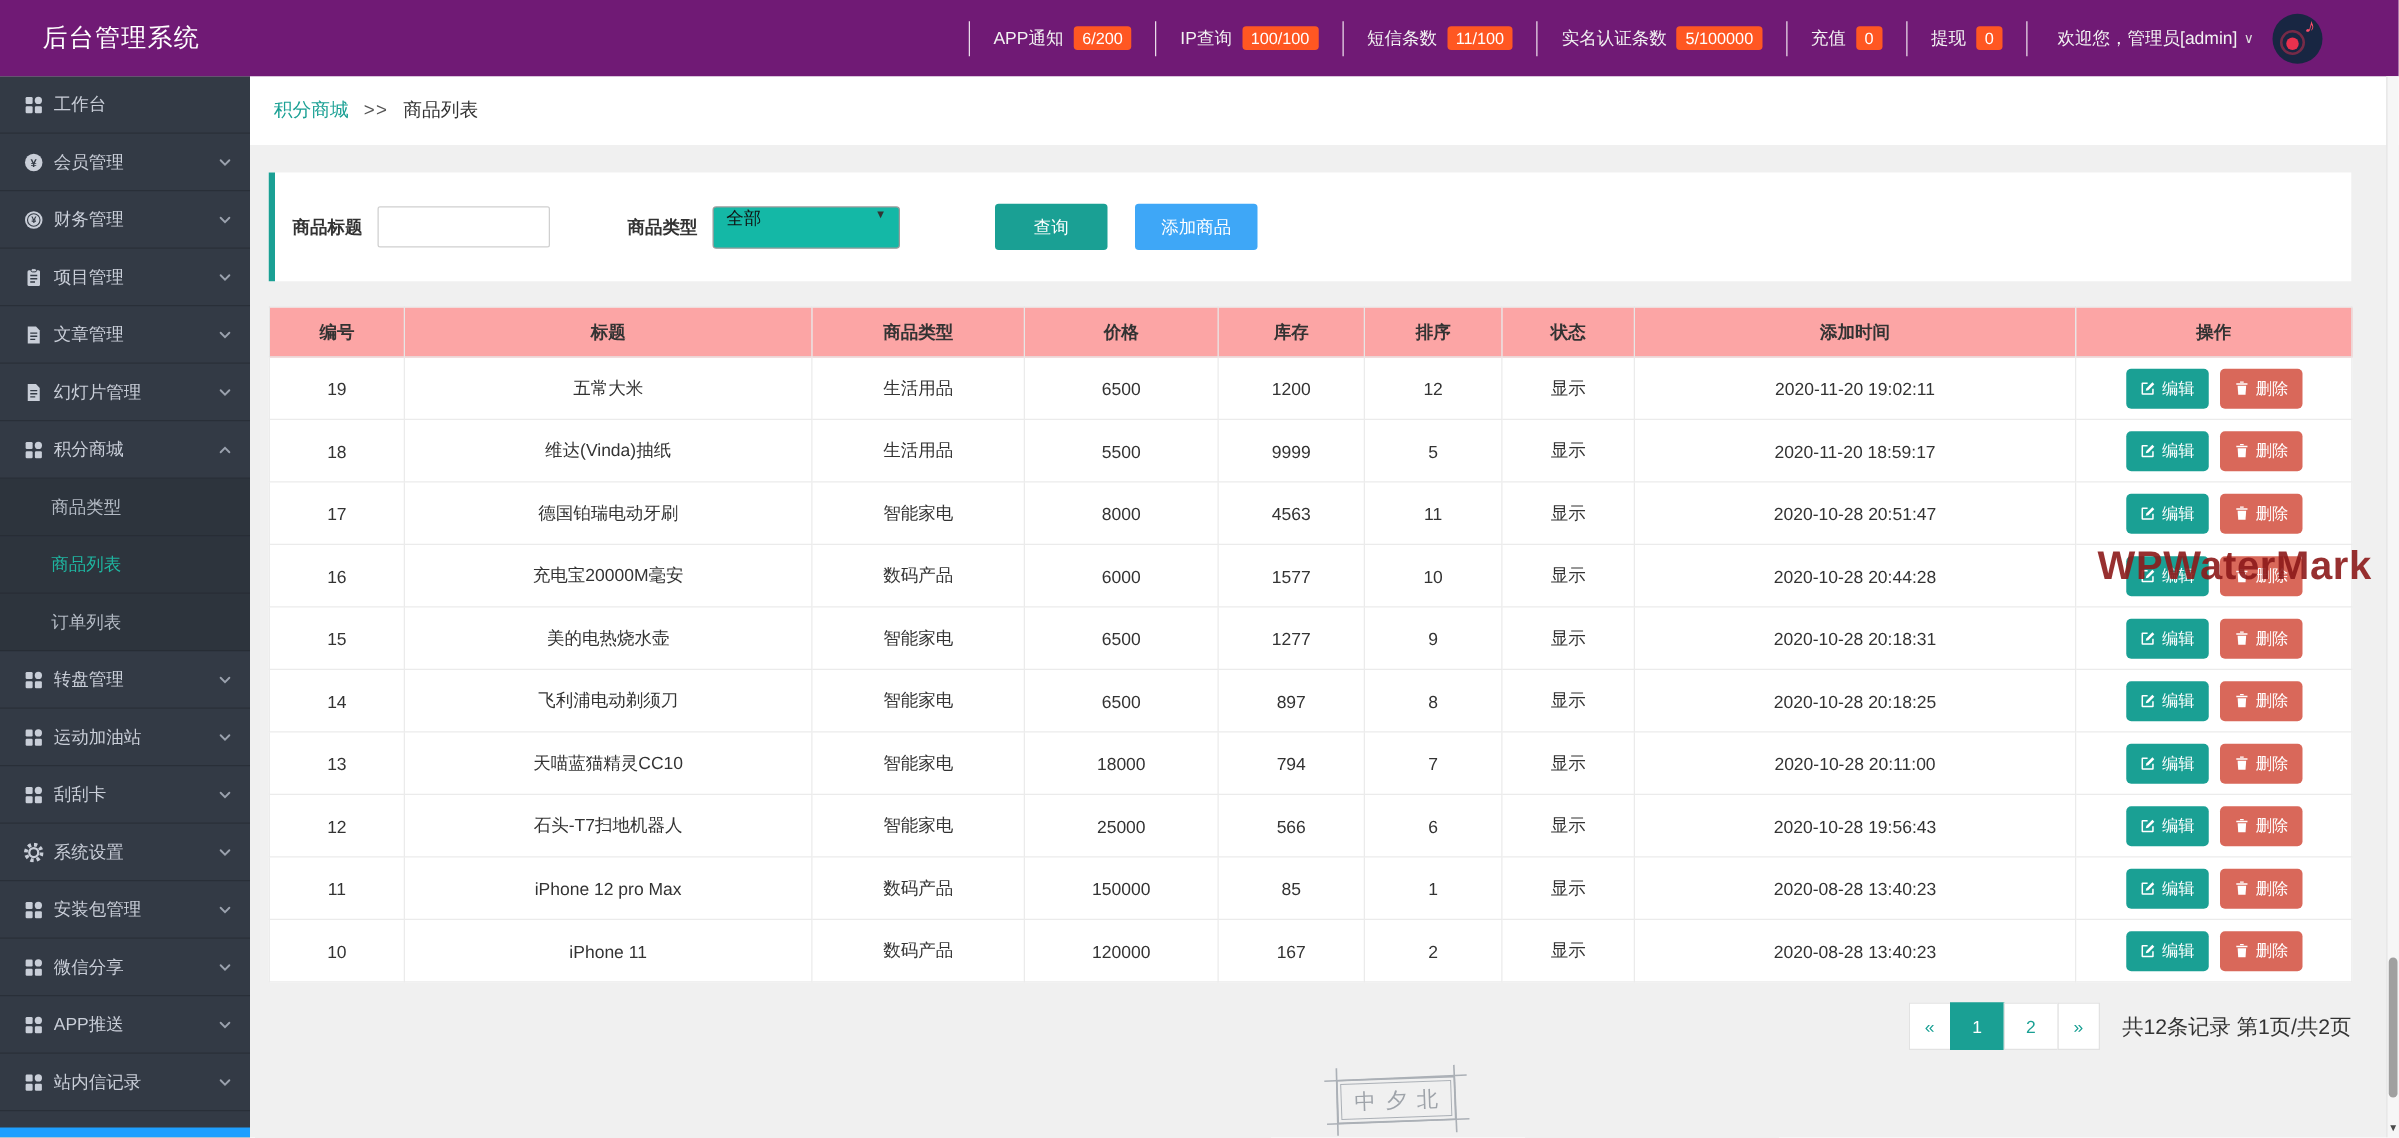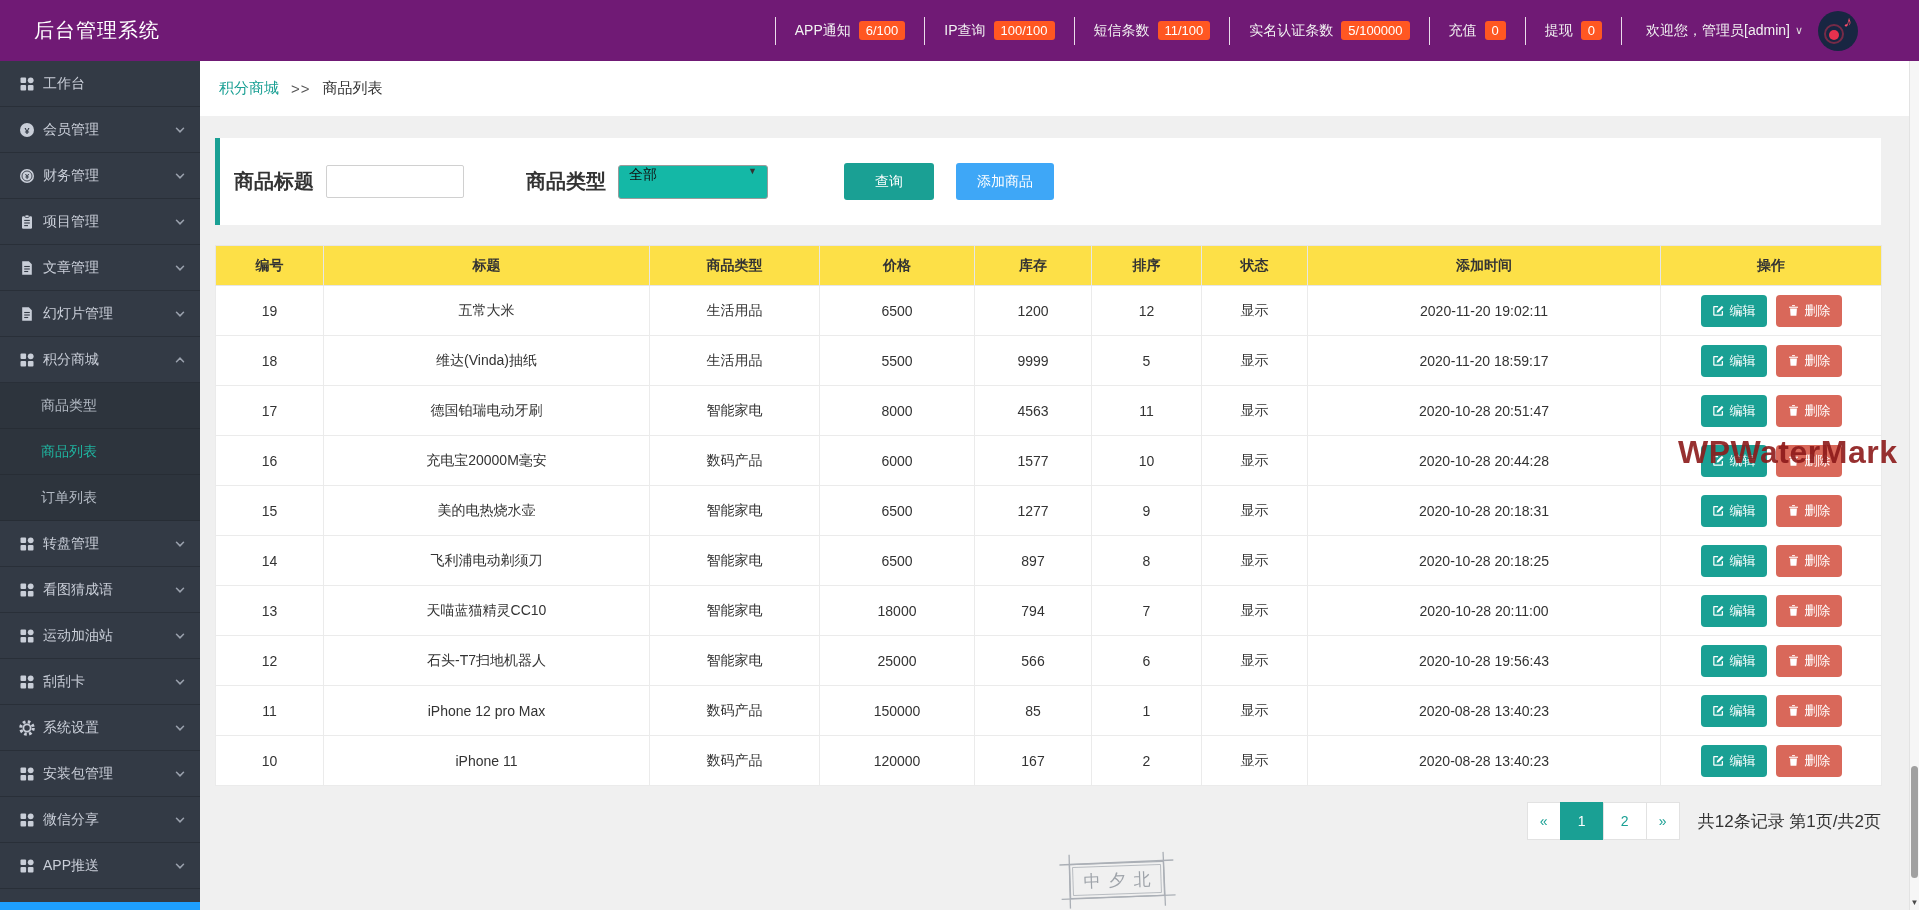--- a/index.html
+++ b/index.html
@@ -33,30 +33,30 @@
 
   
   .main { position:absolute; left:200px; top:61px; right:0; bottom:0; }
   .breadcrumb-bar { height:55px; background:#ffffff; display:flex; align-items:center; padding-left:19px; font-size:15px; }
   .crumb-parent { color:#1aa094; cursor:pointer; }
   .crumb-sep { color:#555; margin:0 12px; letter-spacing:1px; }
   .crumb-current { color:#333; }
   .content { padding:22px 0 0 15px; width:1681px; }
 
   .filter-card { width:1666px; height:87px; background:#fff; border-left:5px solid #1aa094; display:flex; align-items:center; padding-left:14px; margin-bottom:20px; }
-  .f-label { font-size:20px; font-weight:bold; color:#333; margin-right:12px; white-space:nowrap; }
+  .f-label { font-size:14px; font-weight:bold; color:#333; margin-right:12px; white-space:nowrap; }
   .f-input { width:138px; height:33px; border:1px solid #d0d0d0; border-radius:2px; padding:0 8px; font-size:14px; margin-right:62px; font-family:inherit; outline:none; }
   .select-wrap { width:150px; height:34px; border:1px solid #9b9b9b; border-radius:3px; background:#14b8a6; display:flex; align-items:flex-start; padding:0 10px; font-size:14px; color:#111; margin-right:76px; cursor:pointer; position:relative; }
   .select-caret { margin-left:auto; font-size:9px; color:#333; }
   .btn { border:none; border-radius:3px; color:#fff; font-size:14px; height:37px; cursor:pointer; font-family:inherit; }
   .btn-search { width:90px; background:#1aa094; margin-right:22px; }
   .btn-add { width:98px; background:#3ea7f7; }
 
   .table { width:1666px; border-collapse:collapse; background:#fff; table-layout:fixed; }
-  .table th { height:40px; background:#fde047; font-size:14px; font-weight:bold; color:#333; border:1px solid #e6e6e6; text-align:center; }
+  .table th { height:40px; background:#fca5a5; font-size:14px; font-weight:bold; color:#333; border:1px solid #e6e6e6; text-align:center; }
   .table td { height:50px; font-size:14px; color:#333; border:1px solid #ebebeb; text-align:center; background:#fff; white-space:nowrap; overflow:hidden; }
   .row-btn { display:inline-flex; align-items:center; justify-content:center; border:none; border-radius:4px; color:#fff; font-size:13px; padding:7px 11px; cursor:pointer; font-family:inherit; vertical-align:middle; }
   .row-btn svg { width:13px; height:13px; margin-right:5px; }
   .row-btn.edit { background:#1aa094; margin-right:9px; }
   .row-btn.del { background:#d9685a; }
 
   .pagination { width:1666px; display:flex; justify-content:flex-end; align-items:center; margin-top:16px; }
   .page-box { min-width:44px; height:38px; line-height:36px; text-align:center; border:1px solid #e2e2e2; background:#fff; color:#1aa094; font-size:14px; margin-left:-1px; cursor:pointer; padding:0 6px; }
   .page-box.nav { min-width:34px; color:#1aa094; }
   .page-box.active { background:#1aa094; border-color:#1aa094; color:#fff; cursor:default; }
@@ -73,21 +73,21 @@
 </style>
 </head>
 <body>
 
 <div class="header">
   <div class="logo">后台管理系统</div>
   <div class="header-right">
     <div id="header-stats" style="display:flex;align-items:flex-end;">
         <div class="stat">
           <span class="stat-label">APP通知</span>
-          <span class="badge">6/100</span>
+          <span class="badge">6/200</span>
         </div>
         <div class="stat">
           <span class="stat-label">IP查询</span>
           <span class="badge">100/100</span>
         </div>
         <div class="stat">
           <span class="stat-label">短信条数</span>
           <span class="badge">11/100</span>
         </div>
         <div class="stat">
@@ -240,36 +240,20 @@
       <div class="menu-item">
         <span class="micon">
           <svg viewBox="0 0 16 16" fill="currentColor">
             <rect x="1.5" y="1.5" width="5.6" height="5.6" rx="1"></rect>
             <rect x="1.5" y="8.9" width="5.6" height="5.6" rx="1"></rect>
             <rect x="8.9" y="8.9" width="5.6" height="5.6" rx="1"></rect>
             <circle cx="11.7" cy="4.3" r="2.9"></circle>
           </svg>
         </span>
         <span class="menu-label">转盘管理</span>
-        <span class="chev">
-          <svg viewBox="0 0 12 12">
-            <path d="M2.5 4.2l3.5 3.6 3.5-3.6" fill="none" stroke="currentColor" stroke-width="1.5" stroke-linecap="round"></path>
-          </svg>
-        </span>
-      </div>
-      <div class="menu-item">
-        <span class="micon">
-          <svg viewBox="0 0 16 16" fill="currentColor">
-            <rect x="1.5" y="1.5" width="5.6" height="5.6" rx="1"></rect>
-            <rect x="1.5" y="8.9" width="5.6" height="5.6" rx="1"></rect>
-            <rect x="8.9" y="8.9" width="5.6" height="5.6" rx="1"></rect>
-            <circle cx="11.7" cy="4.3" r="2.9"></circle>
-          </svg>
-        </span>
-        <span class="menu-label">看图猜成语</span>
         <span class="chev">
           <svg viewBox="0 0 12 12">
             <path d="M2.5 4.2l3.5 3.6 3.5-3.6" fill="none" stroke="currentColor" stroke-width="1.5" stroke-linecap="round"></path>
           </svg>
         </span>
       </div>
       <div class="menu-item">
         <span class="micon">
           <svg viewBox="0 0 16 16" fill="currentColor">
             <rect x="1.5" y="1.5" width="5.6" height="5.6" rx="1"></rect>

